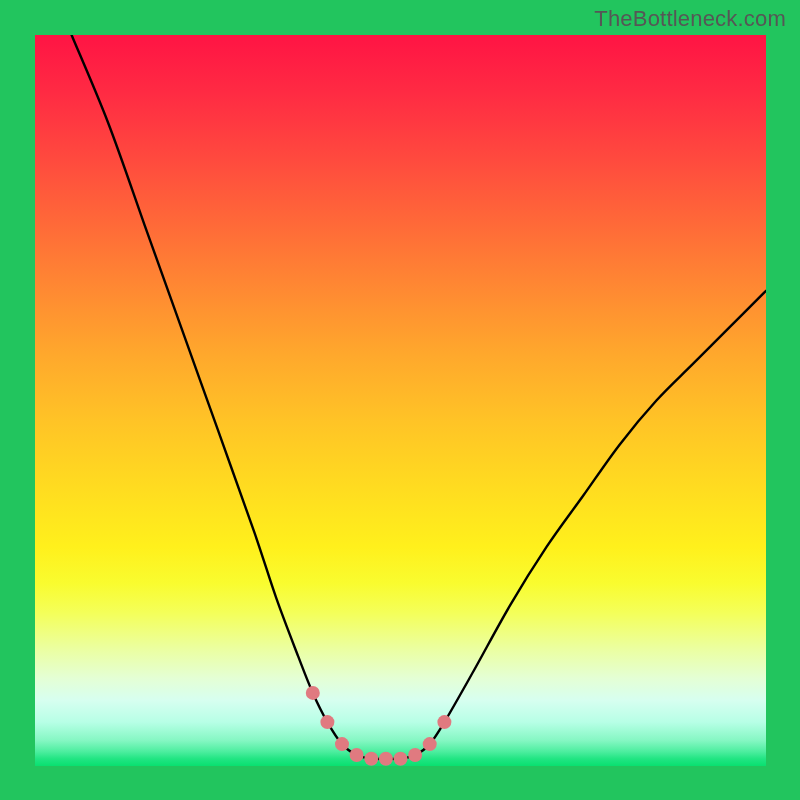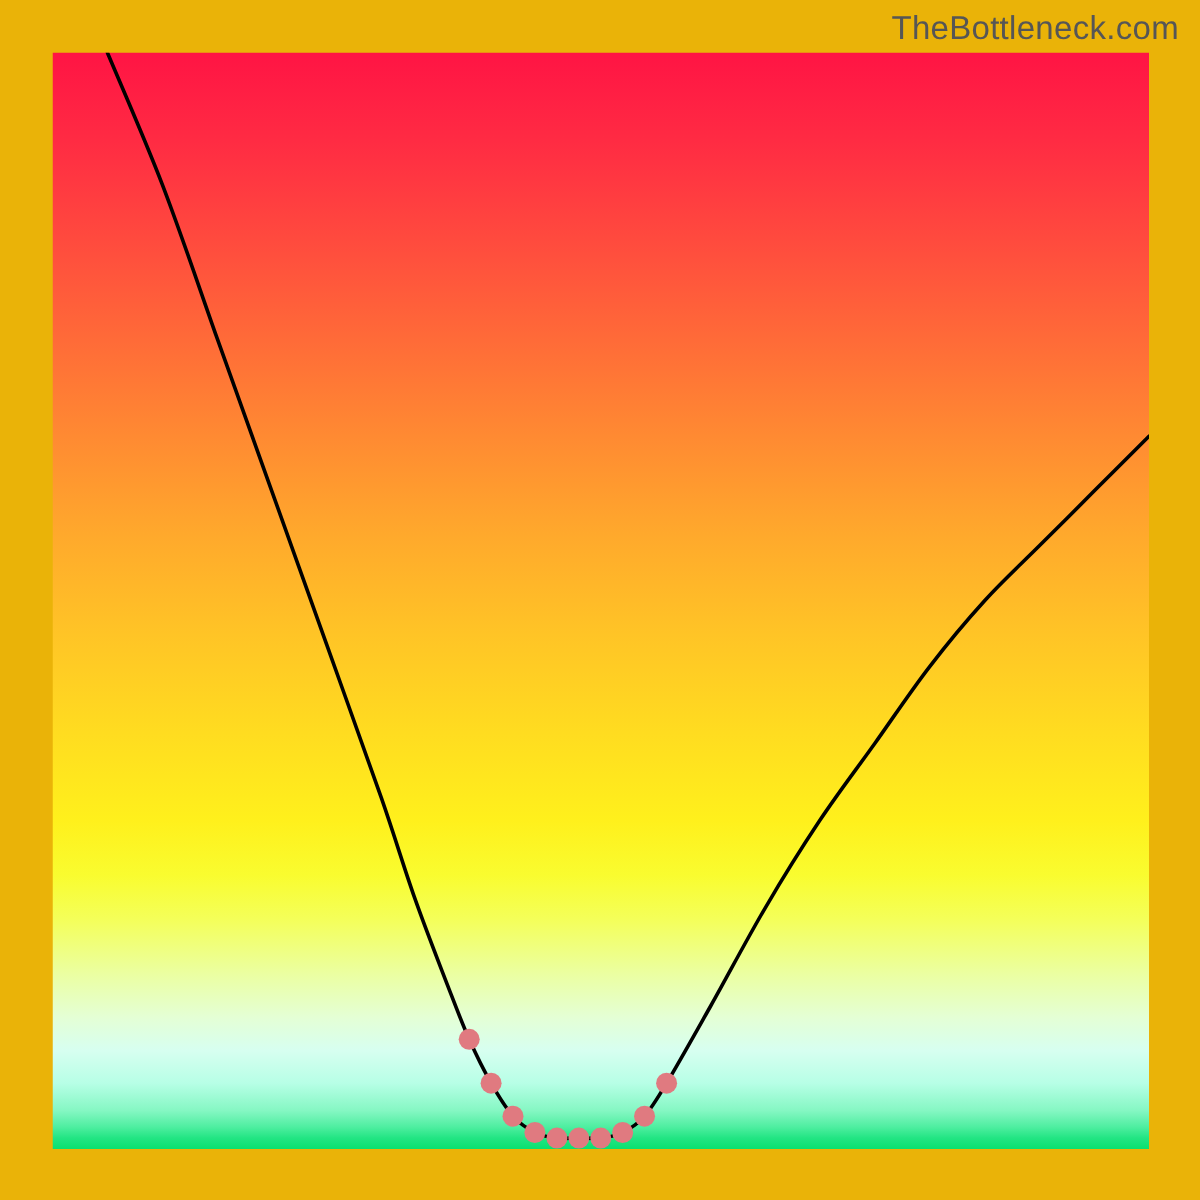--- a/index.html
+++ b/index.html
@@ -9,21 +9,21 @@
     height: 800px;
     background: #000000;
     overflow: hidden;
   }
   .frame {
     position: absolute;
     top: 0;
     left: 0;
     width: 800px;
     height: 800px;
-    background: #eab308;
+    background: #22c55e;
   }
   .plot-area {
     position: absolute;
     left: 35px;
     top: 35px;
     width: 731px;
     height: 731px;
     overflow: hidden;
   }
   .gradient {

